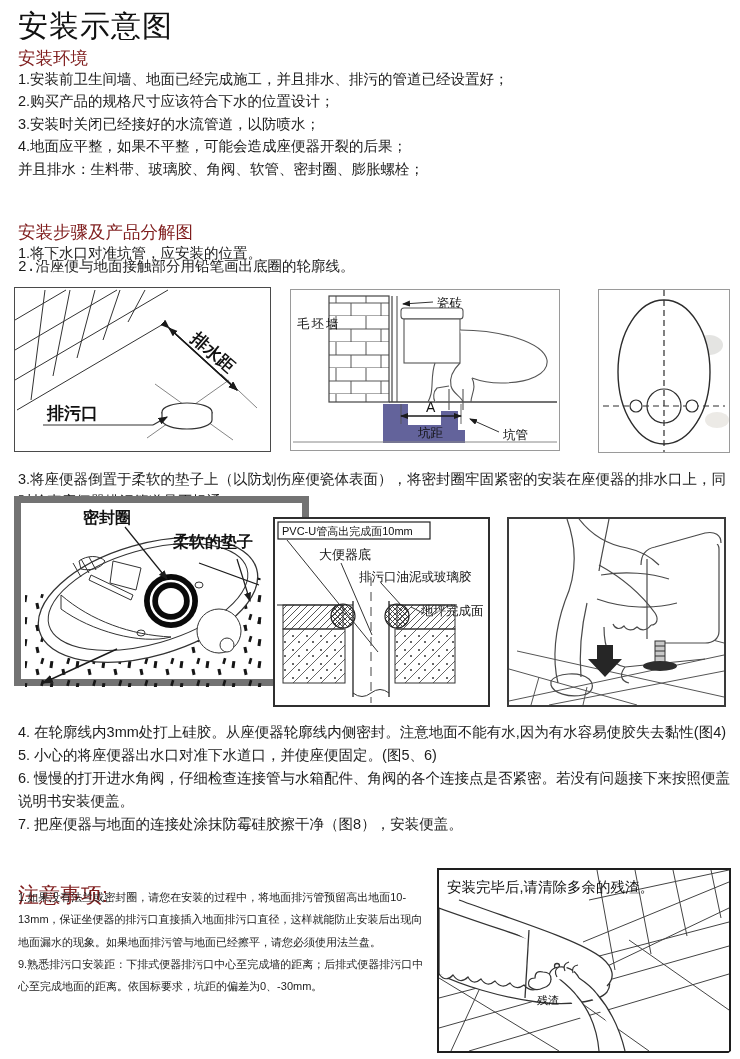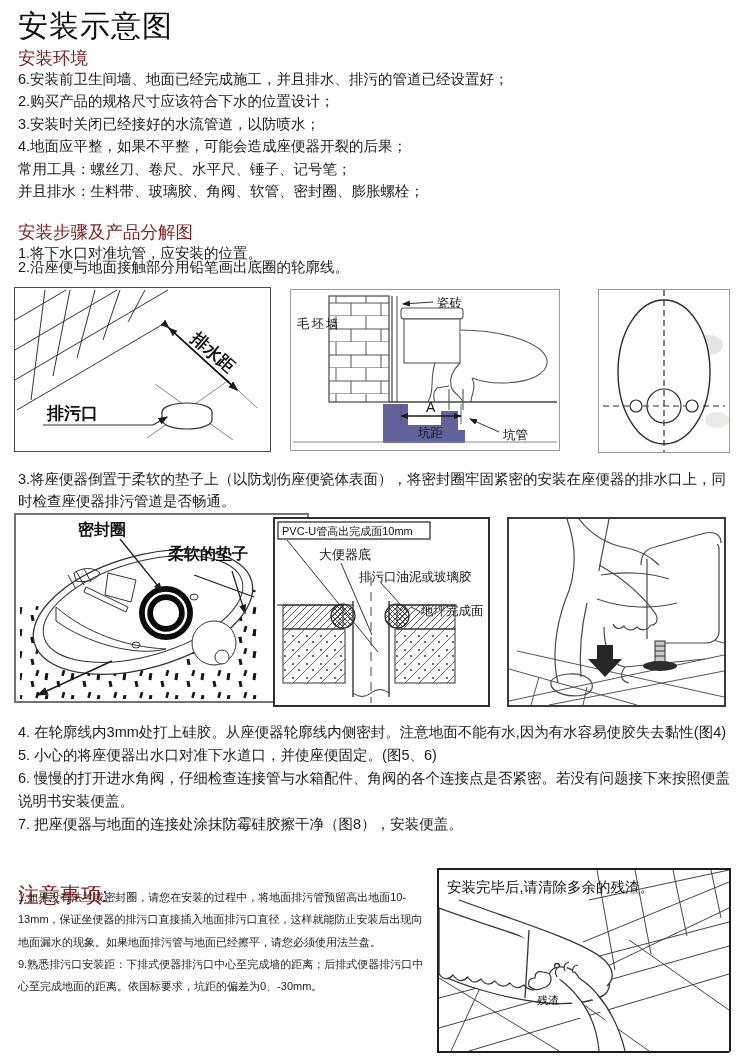--- a/index.html
+++ b/index.html
@@ -9,21 +9,21 @@
   #title{left:18px;top:6px;font-size:30px;letter-spacing:1px;color:#111;}
   .h2{font-size:17.5px;color:#7f1d1d;}
   .body-text{font-size:14.5px;line-height:22.4px;color:#1b1b1b;}
   .env-lines p,.step-line{margin:0;}
   .para{margin:0;}
   .fig{position:absolute;background:#fff;box-sizing:border-box;}
   .fig svg{display:block;}
   #fig1{left:14px;top:287px;width:257px;height:165px;border:1.5px solid #4a4a4a;}
   #fig2{left:290px;top:289px;width:270px;height:162px;border:1px solid #9a9a9a;}
   #fig3{left:598px;top:289px;width:132px;height:164px;border:1px solid #9a9a9a;}
-  #fig4{left:14px;top:513px;width:295px;height:190px;border:2px solid #737373;}
+  #fig4{left:14px;top:496px;width:295px;height:190px;border:7px solid #737373;}
   #fig5{left:273px;top:517px;width:217px;height:190px;border:2px solid #2f2f2f;}
   #fig6{left:507px;top:517px;width:219px;height:190px;border:2px solid #3a3a3a;}
   #fig7{left:437px;top:868px;width:294px;height:185px;border:2px solid #1e1e1e;}
   svg text{font-family:"Liberation Sans",sans-serif;fill:#111;}
 </style>
 </head>
 <body>
 
 <div id="page">
 
@@ -52,31 +52,30 @@
         <rect width="30" height="26" fill="#fff"></rect>
         <path d="M0,13 H30 M0,26 H30 M15,0 V13 M0,13 V26 M30,13 V26" stroke="#555" stroke-width="1" fill="none"></path>
       </pattern>
     </defs>
   </svg>
 
   <div id="title" class="abs">安装示意图</div>
 
   <div class="abs h2" style="left:18px;top:46px;">安装环境</div>
   <div class="abs body-text env-lines" style="left:18px;top:68px;width:714px;">
-    <p>6.安装前卫生间墙、地面已经完成施工，并且排水、排污的管道已经设置好；</p>
+    <p>1.安装前卫生间墙、地面已经完成施工，并且排水、排污的管道已经设置好；</p>
     <p>2.购买产品的规格尺寸应该符合下水的位置设计；</p>
     <p>3.安装时关闭已经接好的水流管道，以防喷水；</p>
     <p>4.地面应平整，如果不平整，可能会造成座便器开裂的后果；</p>
-    <p>常用工具：螺丝刀、卷尺、水平尺、锤子、记号笔；</p>
     <p>并且排水：生料带、玻璃胶、角阀、软管、密封圈、膨胀螺栓；</p>
   </div>
 
   <div class="abs h2" style="left:18px;top:220px;">安装步骤及产品分解图</div>
   <p class="abs body-text para" style="left:18px;top:242px;">1.将下水口对准坑管，应安装的位置。</p>
-  <p class="abs body-text para" style="left:18px;top:256px;">2.沿座便与地面接触部分用铅笔画出底圈的轮廓线。</p>
+  <p class="abs body-text para" style="left:18px;top:256px;font-family:Liberation Mono, monospace;">2.沿座便与地面接触部分用铅笔画出底圈的轮廓线。</p>
 
   <div id="fig1" class="fig">
     <svg width="254" height="162" viewBox="0 0 254 162">
       <g stroke="#333" stroke-width="1" fill="none">
         <path d="M2,122 L150,35"></path>
         <path d="M0,92 L153,2"></path>
         <path d="M0,62 L102,2"></path>
         <path d="M0,32 L51,2"></path>
         <path d="M30,2 L16,112"></path>
         <path d="M55,2 L38,88"></path>

